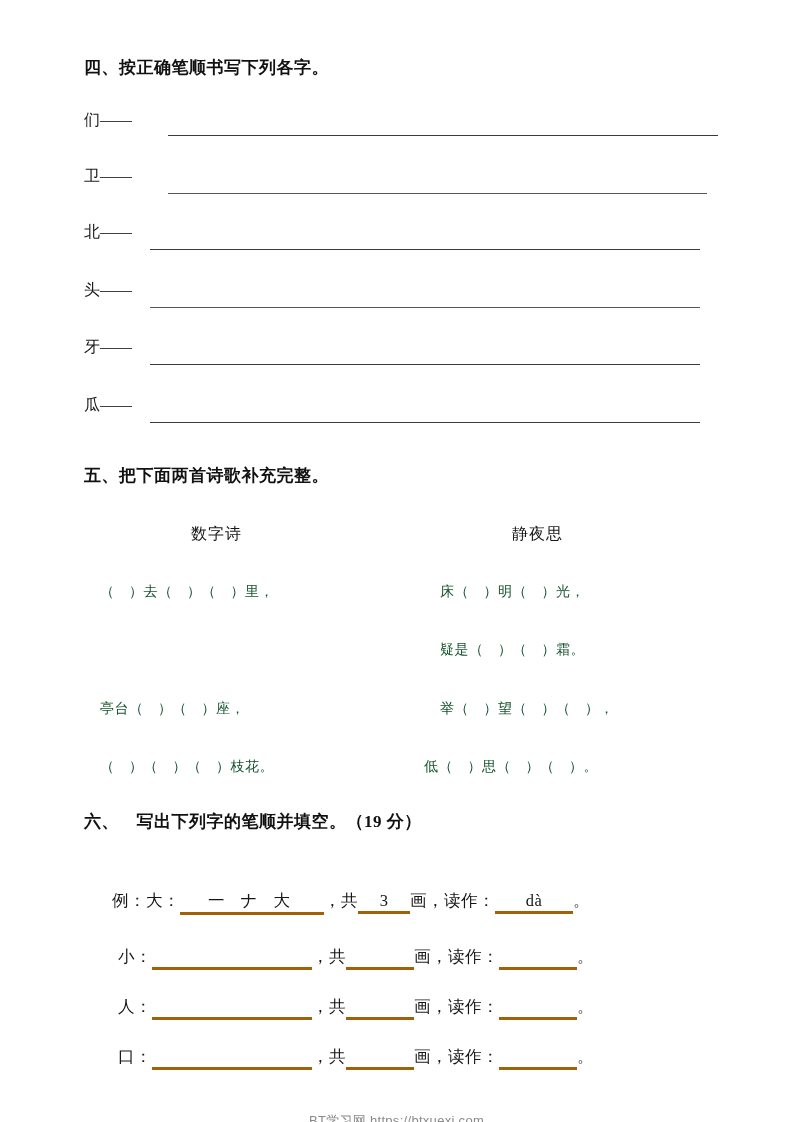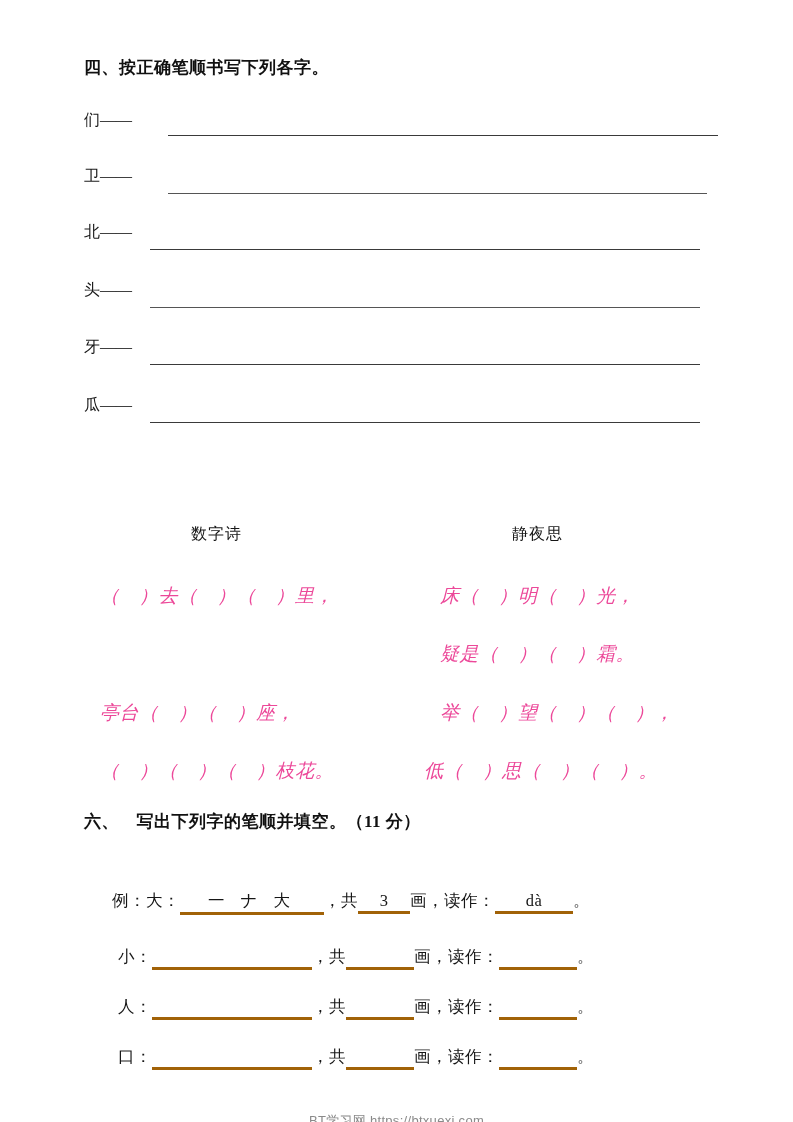--- a/index.html
+++ b/index.html
@@ -51,25 +51,24 @@
   #sec5-heading { left: 84px; top: 464px; }
   .poem-title {
     position: absolute;
     font-size: 16px;
     color: #161616;
     white-space: nowrap;
     letter-spacing: 1px;
   }
   .poem-line {
     position: absolute;
-    font-size: 19px;
-    color: #ec4899;
+    font-size: 14px;
+    color: #14532d;
     white-space: nowrap;
     letter-spacing: 0.5px;
-    font-style: italic;
   }
 
   
   #sec6-heading { left: 84px; top: 810px; }
   .fill-row {
     position: absolute;
     font-size: 16.5px;
     color: #161616;
     white-space: nowrap;
     letter-spacing: 0.5px;
@@ -135,36 +134,37 @@
   <div class="s4-row">
     <div class="dash-label" style="left:84px; top:337px;">牙——</div>
     <div class="rule" style="left:150px; top:364px; width:550px;"></div>
   </div>
 
   <div class="s4-row">
     <div class="dash-label" style="left:84px; top:395px;">瓜——</div>
     <div class="rule" style="left:150px; top:422px; width:550px;"></div>
   </div>
 
+  <div class="sec-heading" id="sec5-heading">五、把下面两首诗歌补充完整。</div>
 
   <div class="poem-title" style="left:191px; top:524px;">数字诗</div>
   <div class="poem-title" style="left:512px; top:524px;">静夜思</div>
 
   <div class="poem-line" style="left:100px; top:583px;">（　）去（　）（　）里，</div>
   <div class="poem-line" style="left:440px; top:583px;">床（　）明（　）光，</div>
 
   <div class="poem-line" style="left:440px; top:641px;">疑是（　）（　）霜。</div>
 
   <div class="poem-line" style="left:100px; top:700px;">亭台（　）（　）座，</div>
   <div class="poem-line" style="left:440px; top:700px;">举（　）望（　）（　），</div>
 
   <div class="poem-line" style="left:100px; top:758px;">（　）（　）（　）枝花。</div>
   <div class="poem-line" style="left:424px; top:758px;">低（　）思（　）（　）。</div>
 
-  <div class="sec-heading" id="sec6-heading">六、　写出下列字的笔顺并填空。（11 分）</div>
+  <div class="sec-heading" id="sec6-heading">六、　写出下列字的笔顺并填空。（19 分）</div>
 
   <div class="fill-row" style="left:112px; top:862px;">
     <span class="seg">例：大：</span>
     <span class="ul strokes" style="width:140px;">一 ナ 大</span>
     <span class="seg">，共</span>
     <span class="ul" style="width:52px;">3</span>
     <span class="seg">画，读作：</span>
     <span class="ul" style="width:78px;">dà</span>
     <span class="seg">。</span>
   </div>

